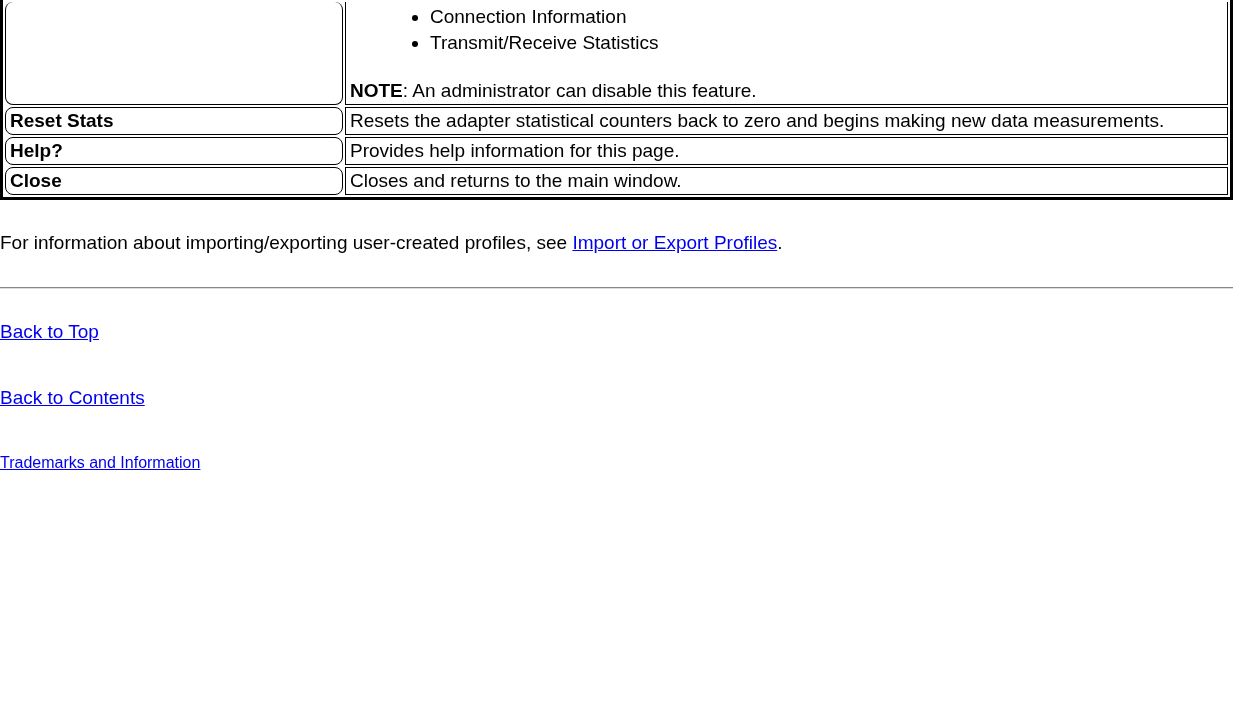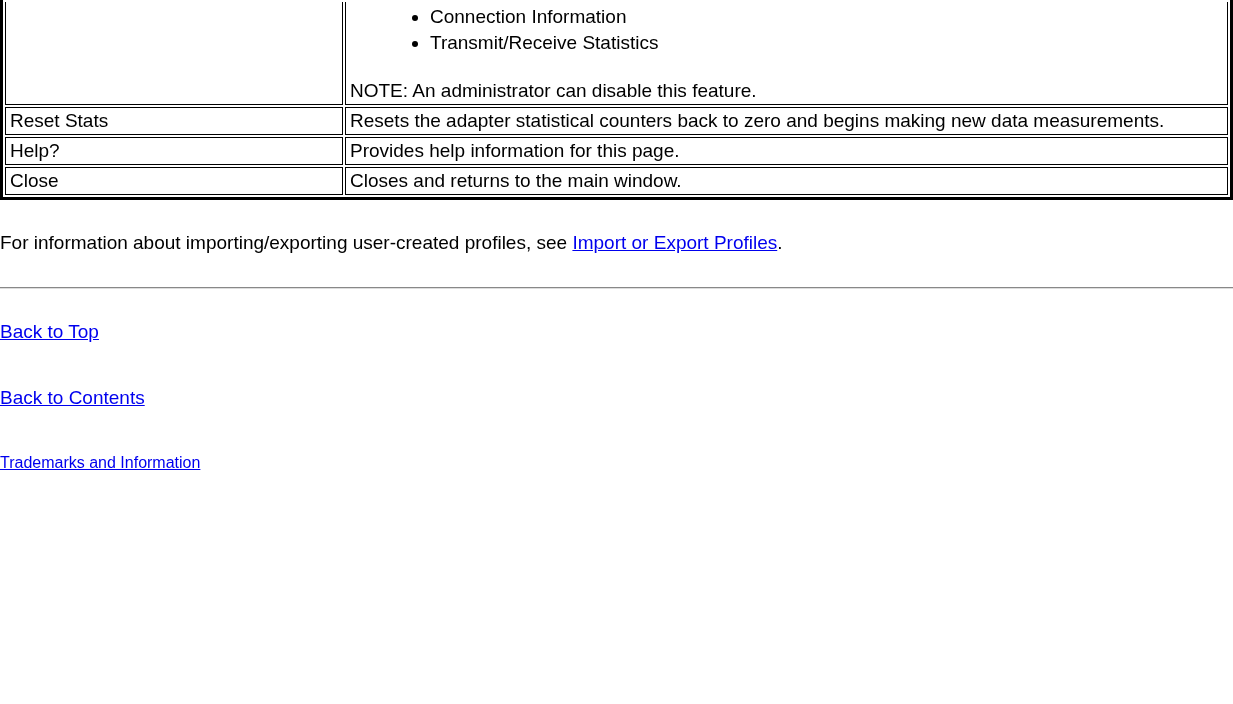--- a/index.html
+++ b/index.html
@@ -17,33 +17,34 @@
       width: 100%;
       border: 3px solid #000;
       border-top: none;
     }
     td {
       border: 1px solid #000;
       padding: 2px 4px;
       vertical-align: top;
     }
     td.label {
-      font-weight: normal;
+      font-weight: bold;
       width: 328px;
+      border-radius: 8px;
     }
     ul {
       list-style-type: disc;
       margin: 0 0 24px 0;
       padding-left: 80px;
     }
     ul li {
       padding: 2px 0;
     }
     .note-label {
-      font-weight: normal;
+      font-weight: bold;
     }
     p {
       margin: 30px 0;
       line-height: 1.4;
     }
     a {
       color: #0000EE;
       text-decoration: underline;
     }
     hr {

